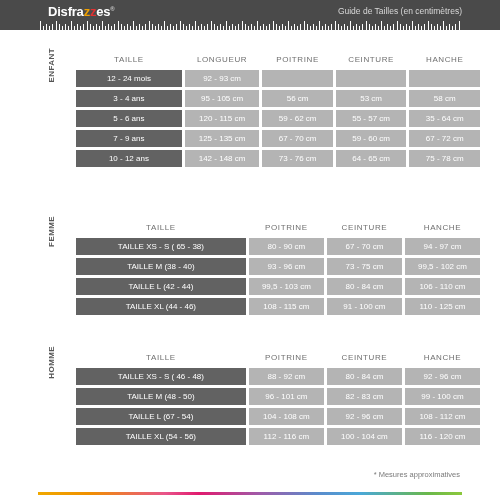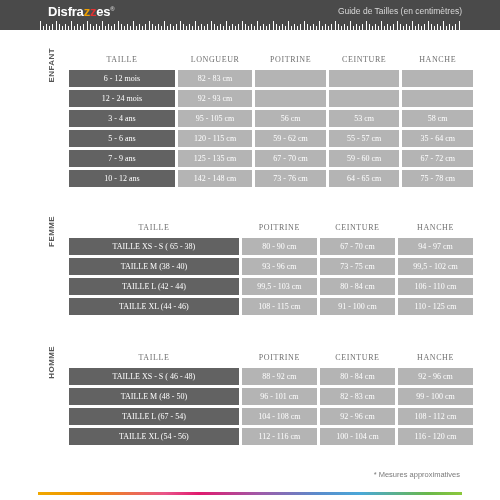--- a/index.html
+++ b/index.html
@@ -79,25 +79,24 @@
     color: #555555;
     letter-spacing: 0.4px;
     writing-mode: vertical-rl;
     transform: rotate(180deg);
     text-align: center;
     white-space: nowrap;
   }
 
   table.grid {
     position: absolute;
-    left: 66px;
+    left: 73px;
     border-collapse: separate;
     border-spacing: 3px 3px;
     table-layout: fixed;
-    font-family: Liberation Serif, serif;
   }
   table.grid.five { width: 410px; }
   table.grid.four { width: 410px; }
 
   table.grid th {
     font-size: 8px;
     font-weight: normal;
     color: #6f6f6f;
     letter-spacing: 0.6px;
     height: 16px;
@@ -310,27 +309,20 @@
         <tr>
           <th>TAILLE</th>
           <th>LONGUEUR</th>
           <th>POITRINE</th>
           <th>CEINTURE</th>
           <th>HANCHE</th>
         </tr>
       </thead>
     <tbody>
         <tr>
-          <td class="lead">6 - 12 mois</td>
-          <td class="">82 - 83 cm</td>
-          <td class=" empty"></td>
-          <td class=" empty"></td>
-          <td class=" empty"></td>
-        </tr>
-        <tr>
           <td class="lead">12 - 24 mois</td>
           <td class="">92 - 93 cm</td>
           <td class=" empty"></td>
           <td class=" empty"></td>
           <td class=" empty"></td>
         </tr>
         <tr>
           <td class="lead">3 - 4 ans</td>
           <td class="">95 - 105 cm</td>
           <td class="">56 cm</td>

